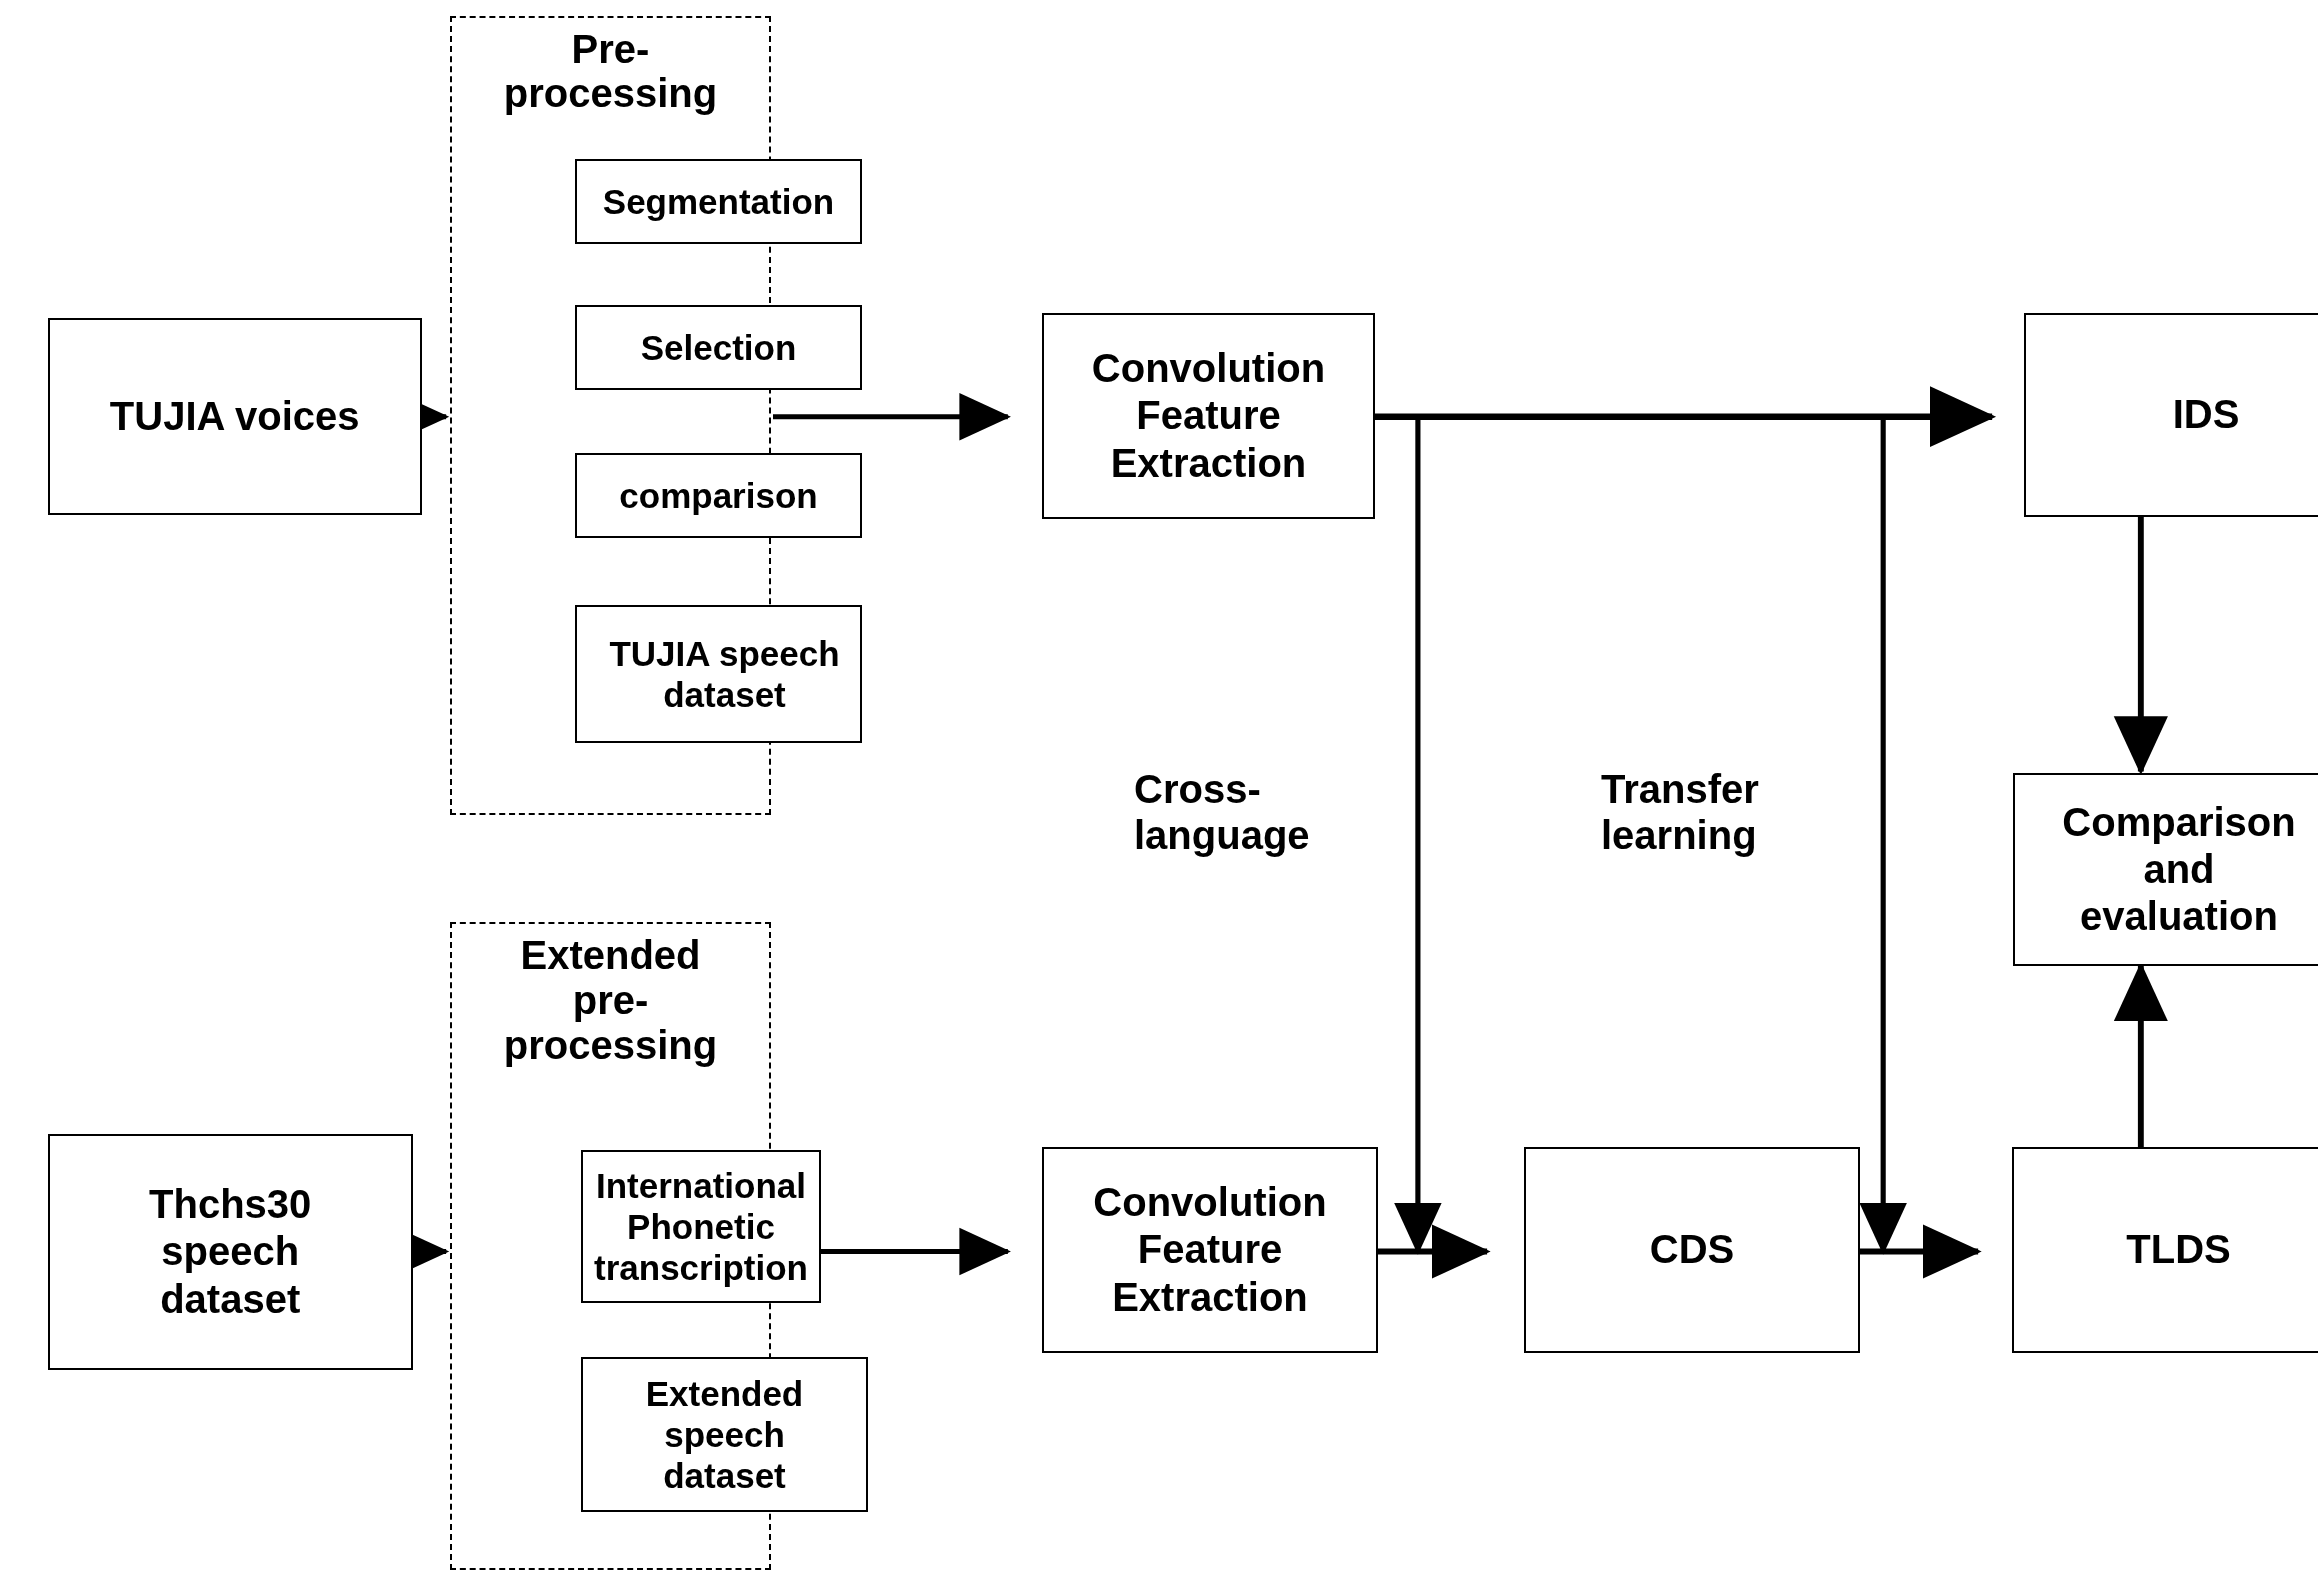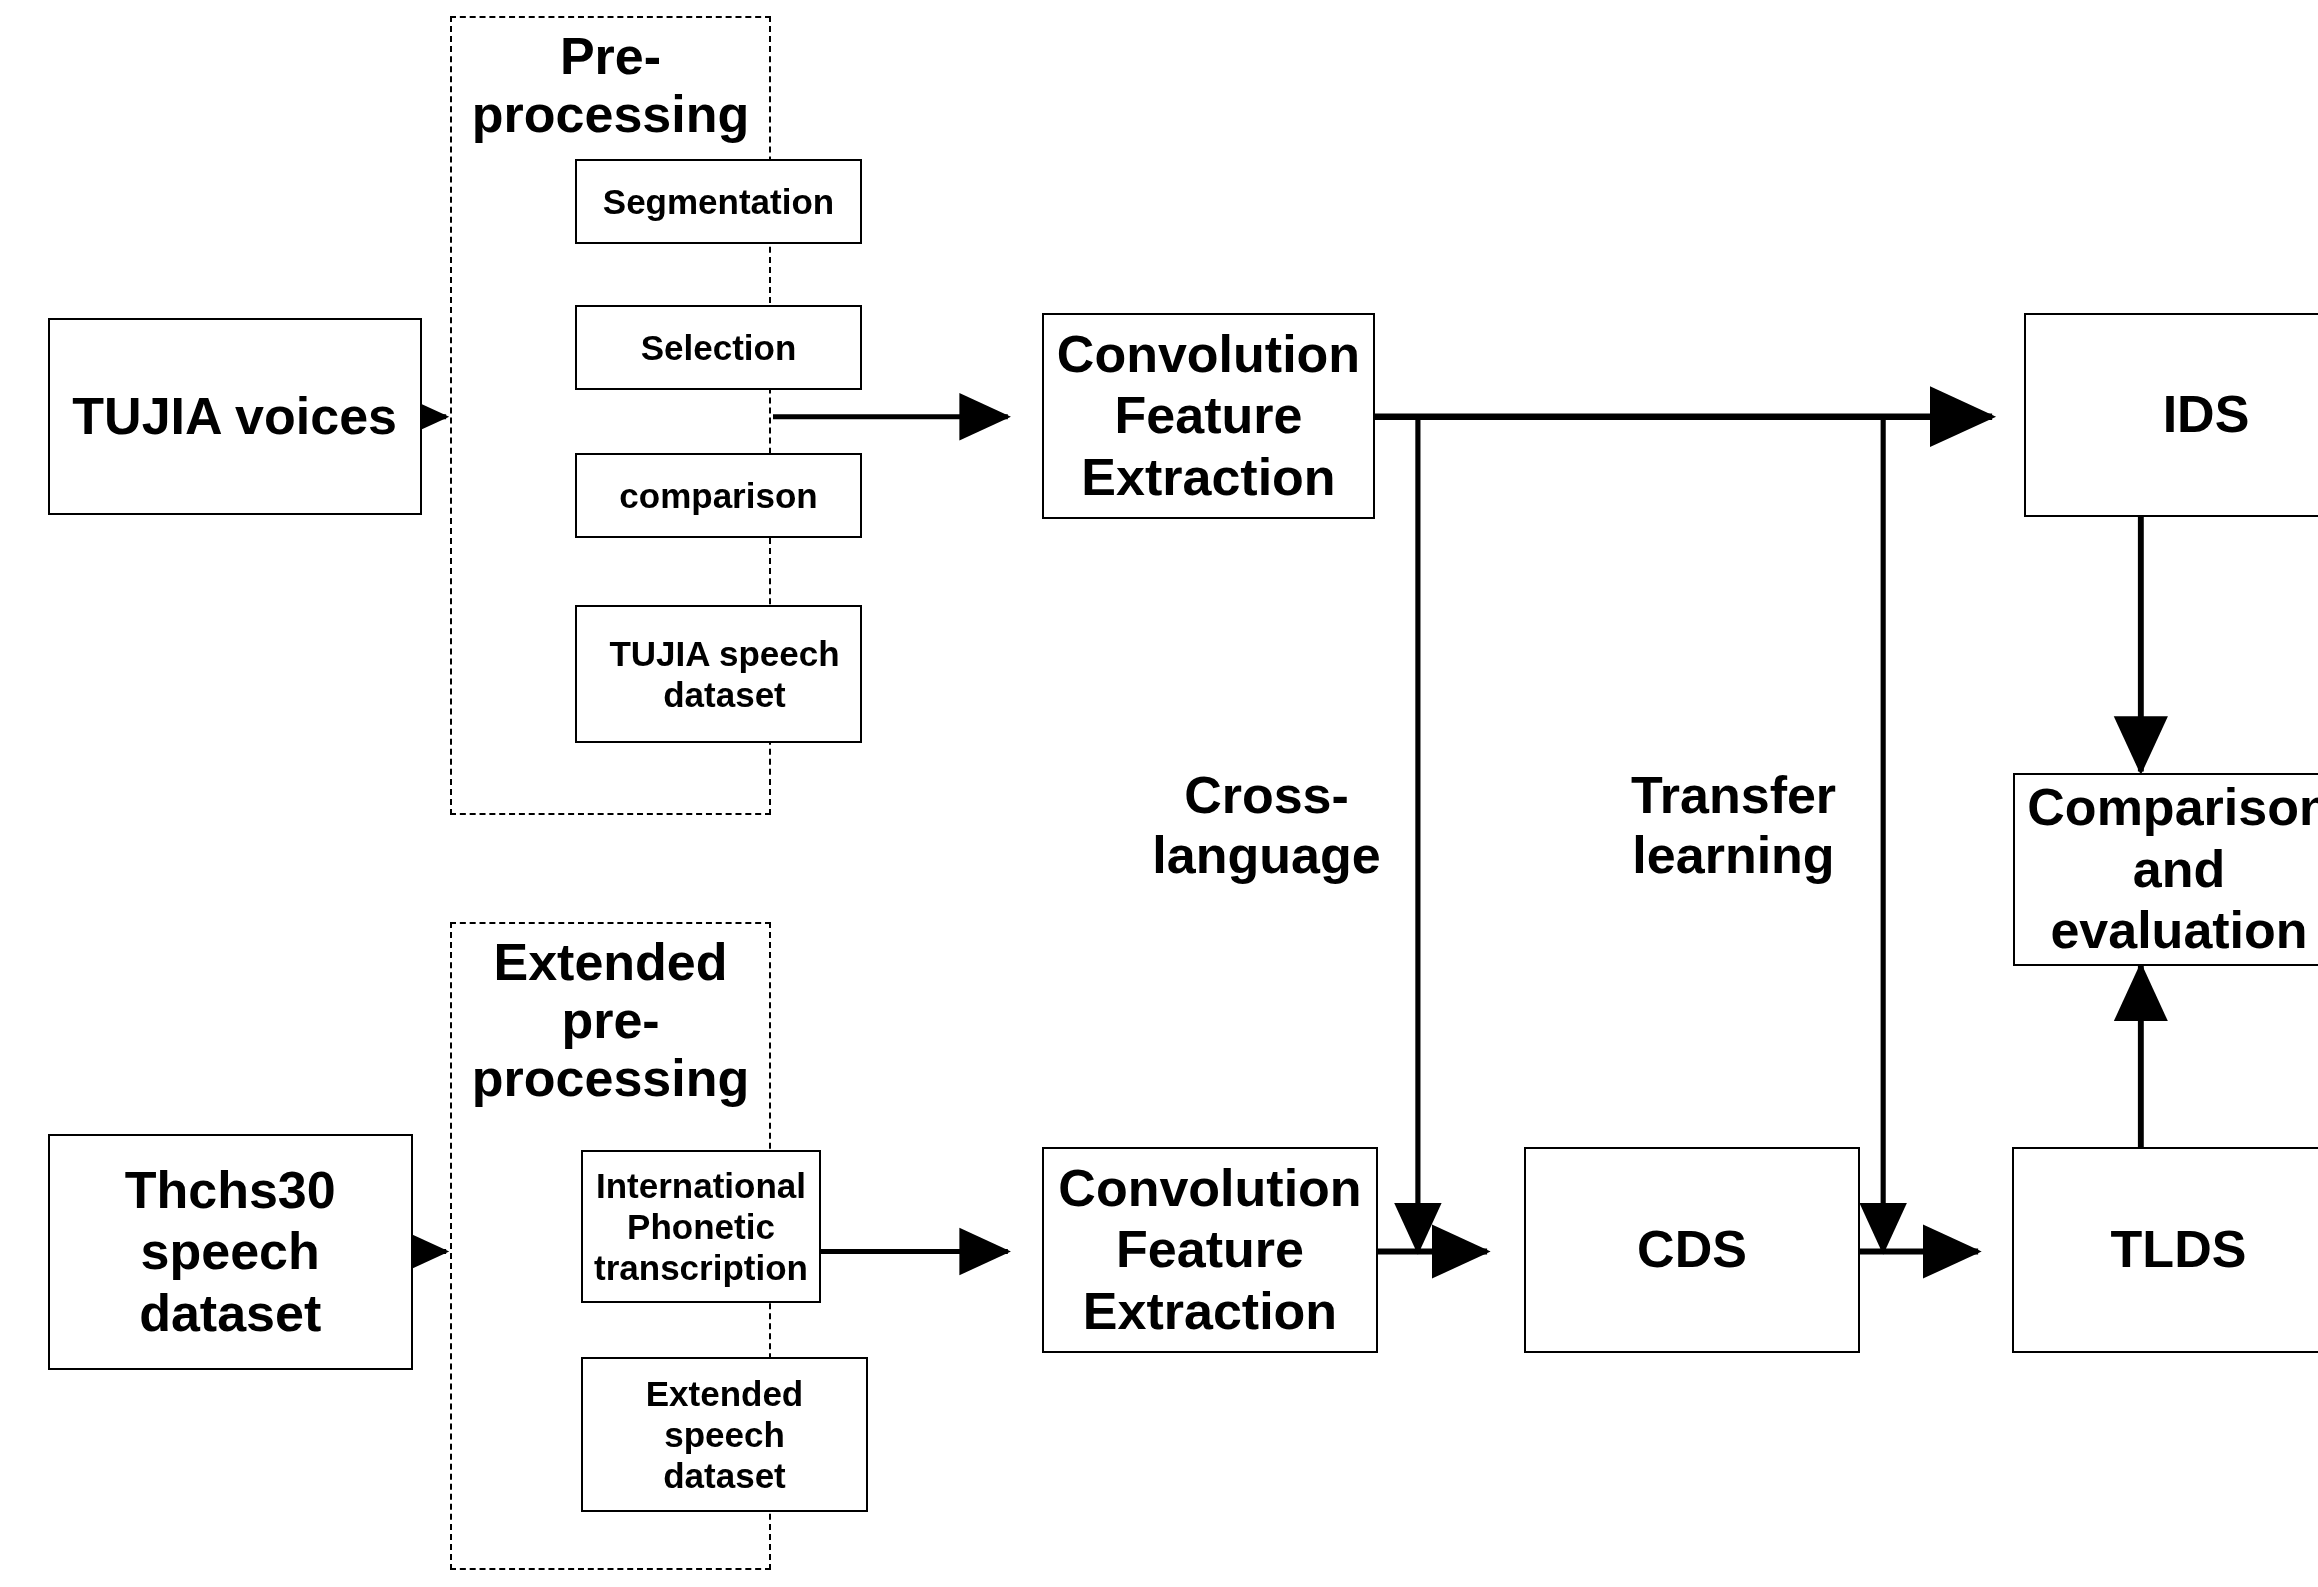--- a/index.html
+++ b/index.html
@@ -46,26 +46,25 @@
   }
   .group-title {
     position: absolute;
     text-align: center;
     font-weight: bold;
     line-height: 1.12;
     z-index: 2;
   }
   .edge-label {
     position: absolute;
-    text-align: center;
     font-weight: bold;
     line-height: 1.15;
     z-index: 2;
   }
-  .fs-big { font-size: 52px; }
+  .fs-big { font-size: 40px; }
   .fs-sm  { font-size: 35px; }
 </style>
 </head>
 <body>
 
 <div id="canvas">
 
   <svg id="wiring" viewBox="0 0 3150 2157" width="2319" height="1588">
     <defs>
       <marker id="ah" markerWidth="12" markerHeight="12" refX="9.4" refY="5" orient="auto" markerUnits="strokeWidth">

